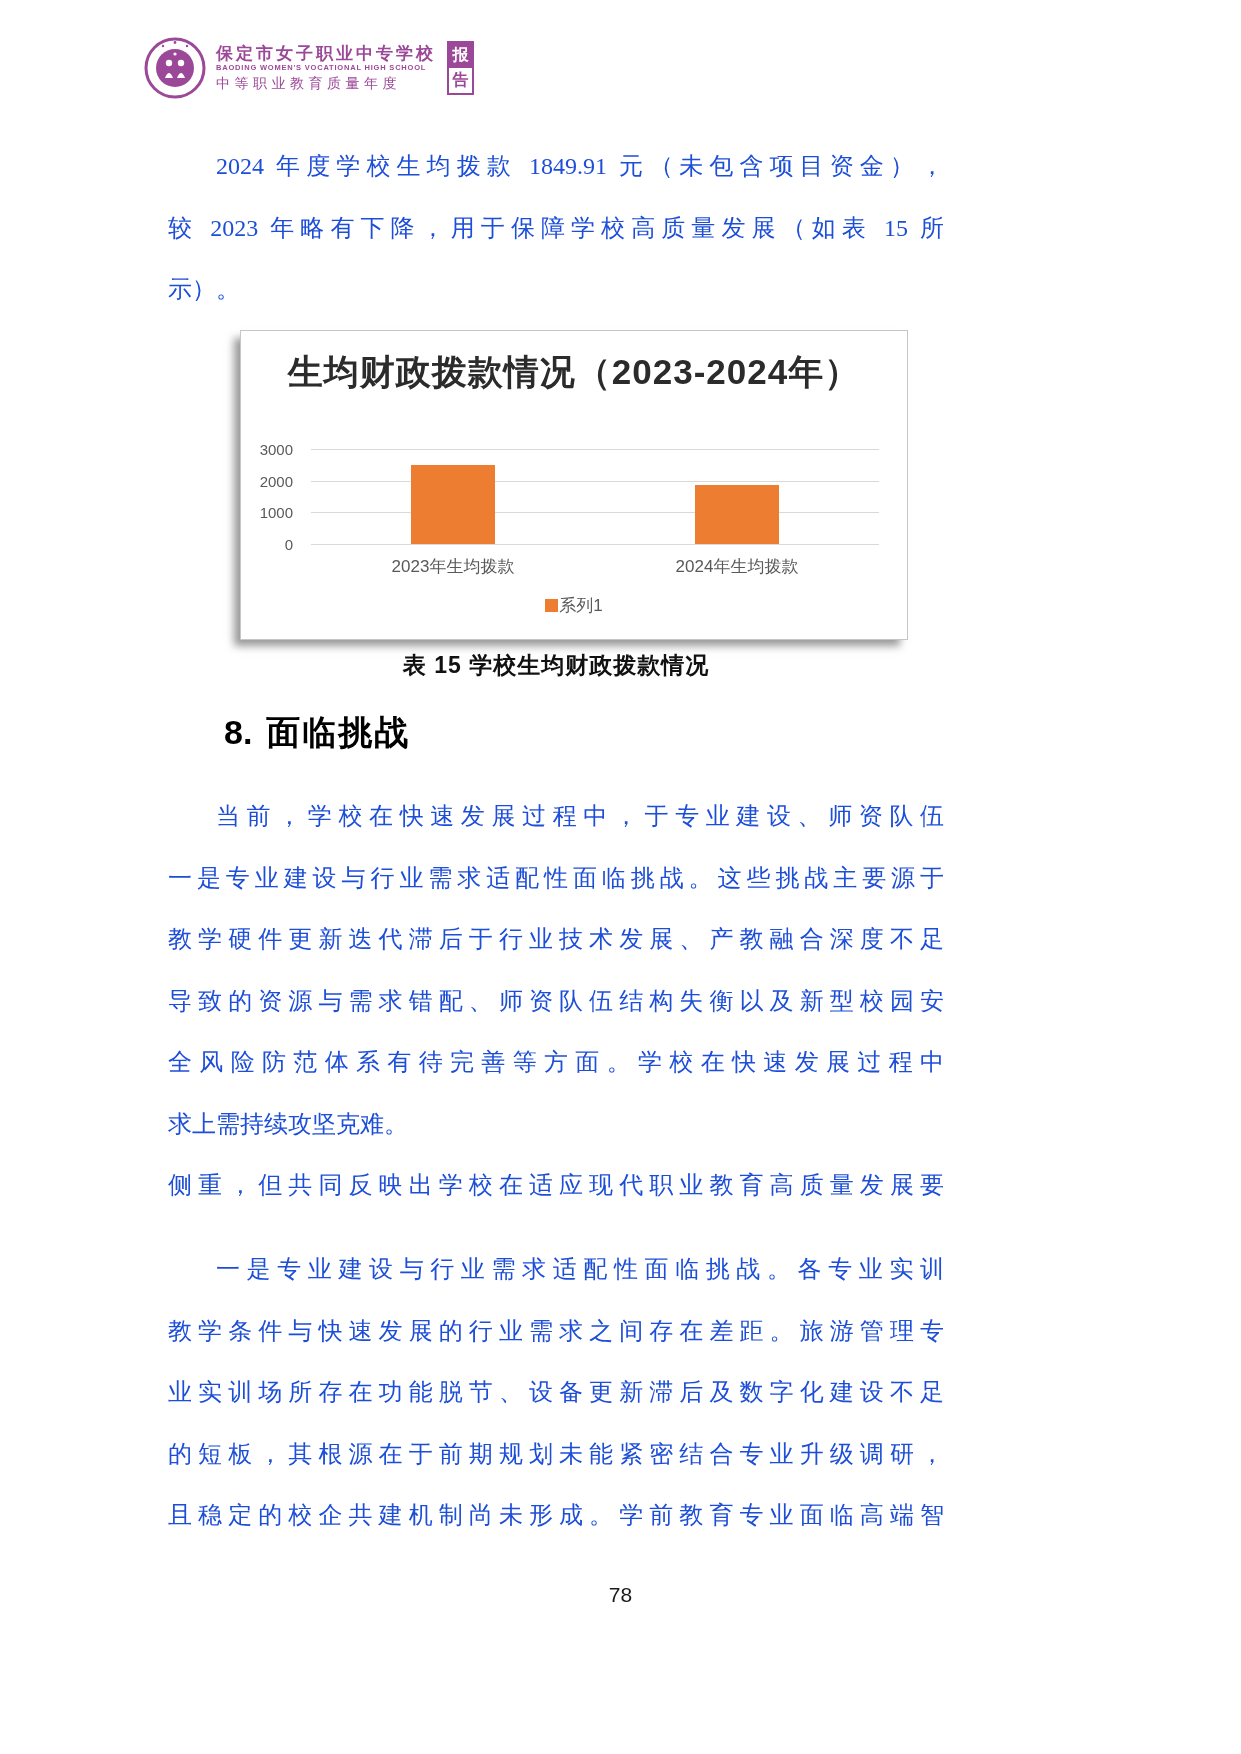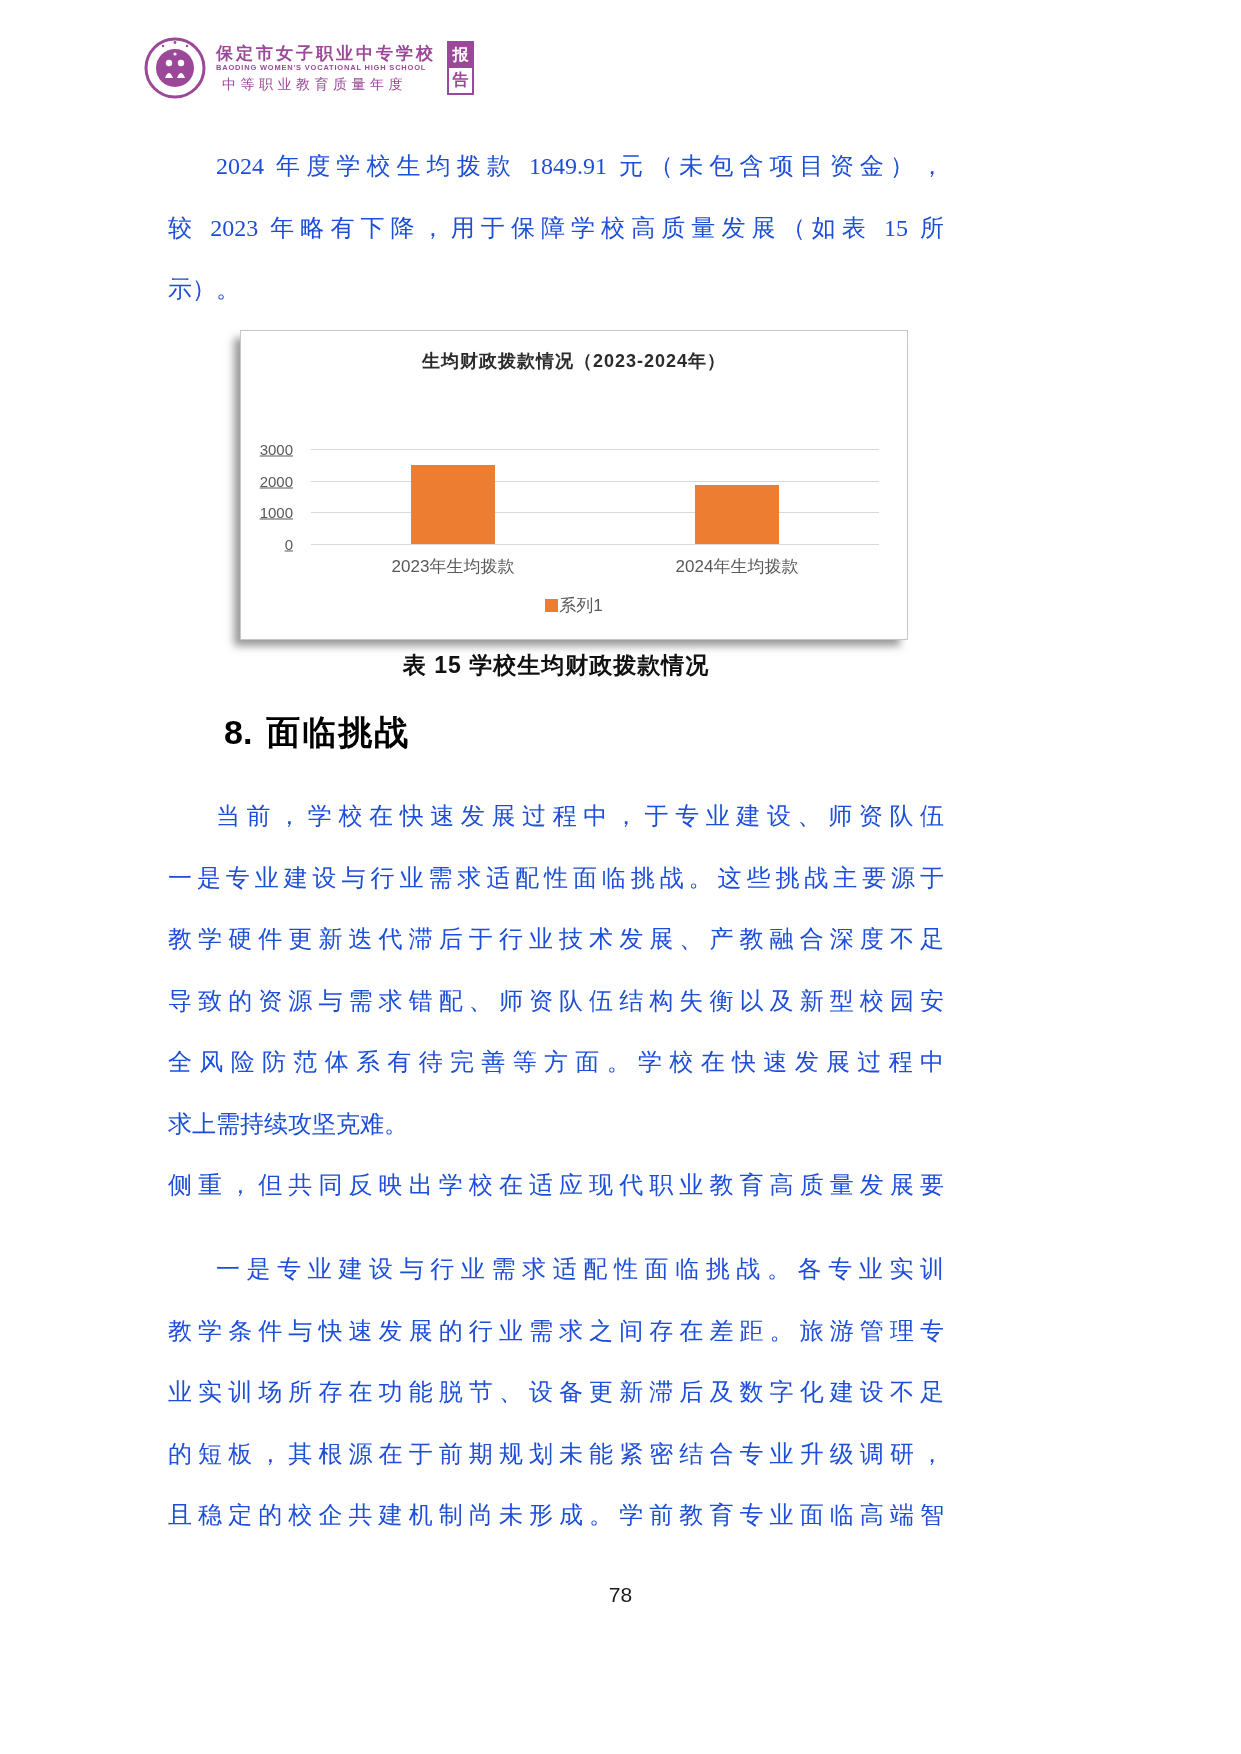--- a/index.html
+++ b/index.html
@@ -9,21 +9,21 @@
     position:relative; width:1241px; height:1754px; overflow:hidden;
     font-family:"Liberation Serif","DejaVu Serif",serif; color:var(--ink);
   }
 
   
   .header{ position:absolute; top:36px; left:143px; display:flex; align-items:center; gap:9px; }
   .emblem{ width:64px; height:64px; flex:0 0 auto; }
   .header-text{ display:flex; flex-direction:column; color:var(--brand); line-height:1.15; }
   .hname-zh{ font-size:17px; font-weight:bold; letter-spacing:3px; font-family:"Liberation Serif",serif; }
   .hname-en{ font-size:7.5px; letter-spacing:0.8px; font-family:"Liberation Sans","DejaVu Sans",sans-serif; font-weight:bold; }
-  .hseries{ font-size:14px; letter-spacing:4.5px; margin-top:3px; font-family:Liberation Sans, sans-serif;margin-left:6px; }
+  .hseries{ font-size:14px; letter-spacing:4.5px; margin-top:3px; font-family:Liberation Serif, serif; }
   .badge{ width:27px; border:2px solid var(--brand); display:flex; flex-direction:column; margin-left:2px; }
   .badge-top{ background:var(--brand); color:#fff; text-align:center; font-size:16px; font-weight:bold; padding:2px 0; font-family:"Liberation Sans",sans-serif;}
   .badge-bottom{ background:#fff; color:var(--brand); text-align:center; font-size:16px; font-weight:bold; padding:2px 0; font-family:"Liberation Sans",sans-serif;}
 
   
   .para{ position:absolute; left:168px; width:776px; }
   .para .line{
     font-size:24px; line-height:61.5px; white-space:nowrap0;
     text-align:justify; text-align-last:justify; color:#1d4ed8;
   }
@@ -35,26 +35,26 @@
 
   
   .chart{
     position:absolute; left:240px; top:330px; width:668px; height:310px;
     background:#fff; border:1px solid #C6C6C6;
     box-shadow:-7px 7px 8px -1px rgba(70,70,70,0.55);
     font-family:"Liberation Sans","DejaVu Sans",sans-serif;
   }
   .chart-title{
     position:absolute; top:18px; left:0; width:100%; text-align:center;
-    font-size:18px; font-weight:bold; color:#2b2b2b; letter-spacing:1px;
+    font-size:35px; font-weight:bold; color:#2b2b2b; letter-spacing:1px;
   }
   .yaxis{ position:absolute; left:0; top:118px; height:95px; width:62px; }
   .ytick{
     position:absolute; right:10px; transform:translateY(-50%); width:52px;
-    text-align:right; font-size:15px; color:var(--axis);text-decoration:underline;
+    text-align:right; font-size:15px; color:var(--axis);
   }
   .plot{ position:absolute; left:70px; right:28px; top:118px; height:95px; }
   .grid{ position:absolute; left:0; right:0; height:1px; background:var(--grid); }
   .bar{ position:absolute; bottom:0; width:84px; background:#ED7D31; }
   .bar.b0{ left:calc(25% - 42px); }
   .bar.b1{ left:calc(75% - 42px); }
   .xlabels{ position:absolute; left:70px; right:28px; top:224px; display:flex; }
   .xlabel{ width:50%; text-align:center; font-size:17px; color:var(--axis); }
   .legend{
     position:absolute; top:263px; left:0; width:100%;

